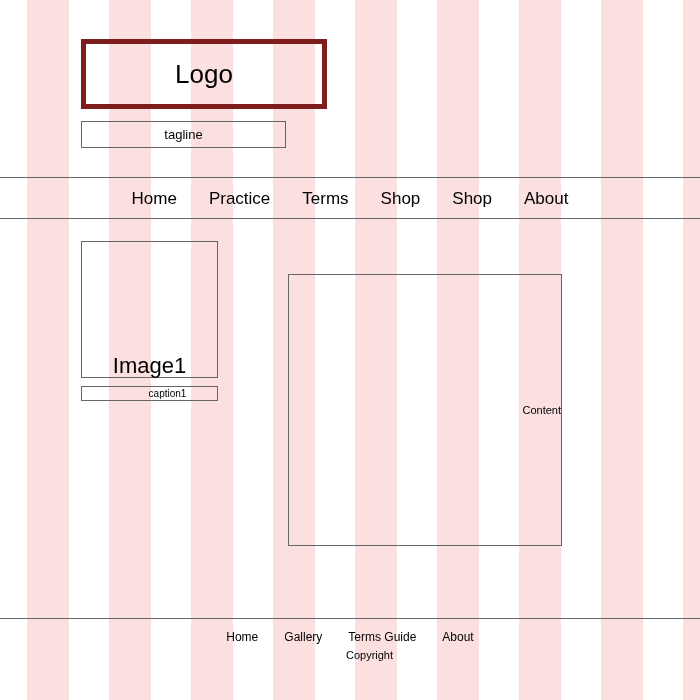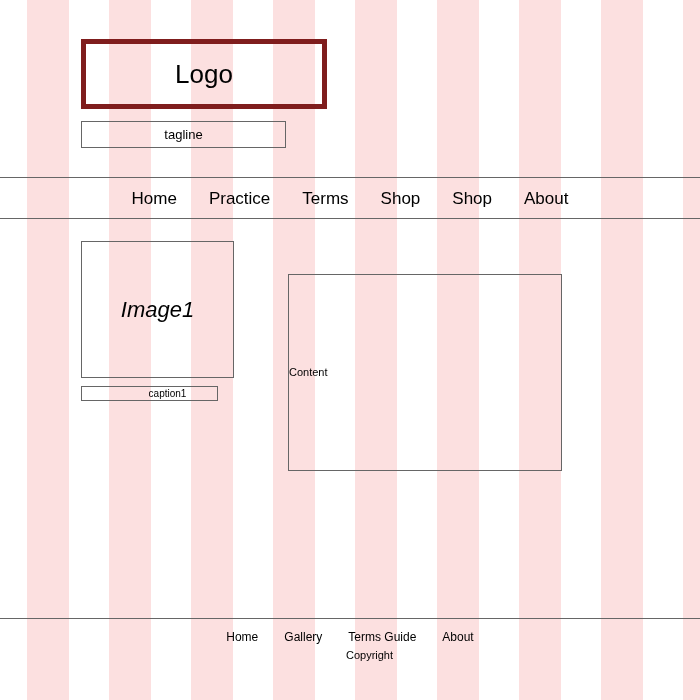--- a/index.html
+++ b/index.html
@@ -93,28 +93,27 @@
   #main {
     position: absolute;
     left: 0;
     top: 219px;
     width: 700px;
     height: 399px;
   }
   .image-box {
     position: absolute;
     left: 81px;
-    width: 153px;
+    width: 137px;
     height: 137px;
     border: 1px solid #666666;
     box-sizing: border-box;
     display: flex;
-    align-items: center;
-    justify-content: center;
-    font-style: italic;
+    align-items: flex-end;
+    justify-content: center;
   }
   .image-label {
     font-size: 22px;
     line-height: 1;
   }
   #image1-box { top: 22px; }
   #image2-box { top: 223px; }
 
   .caption-box {
     position: absolute;
@@ -132,26 +131,26 @@
     line-height: 1;
   }
   #caption1-box { top: 167px; padding-left: 36px; }
   #caption2-box { top: 369px; }
 
   #content-box {
     position: absolute;
     left: 288px;
     top: 55px;
     width: 274px;
-    height: 197px;
-    border: 1px solid #666666;
-    box-sizing: border-box;
-    display: flex;
-    align-items: center;
-    justify-content: flex-start;
+    height: 272px;
+    border: 1px solid #666666;
+    box-sizing: border-box;
+    display: flex;
+    align-items: center;
+    justify-content: flex-end;
   }
   #content-text {
     font-size: 11px;
     line-height: 1;
   }
 
   
   #footer {
     position: absolute;
     left: 0;

